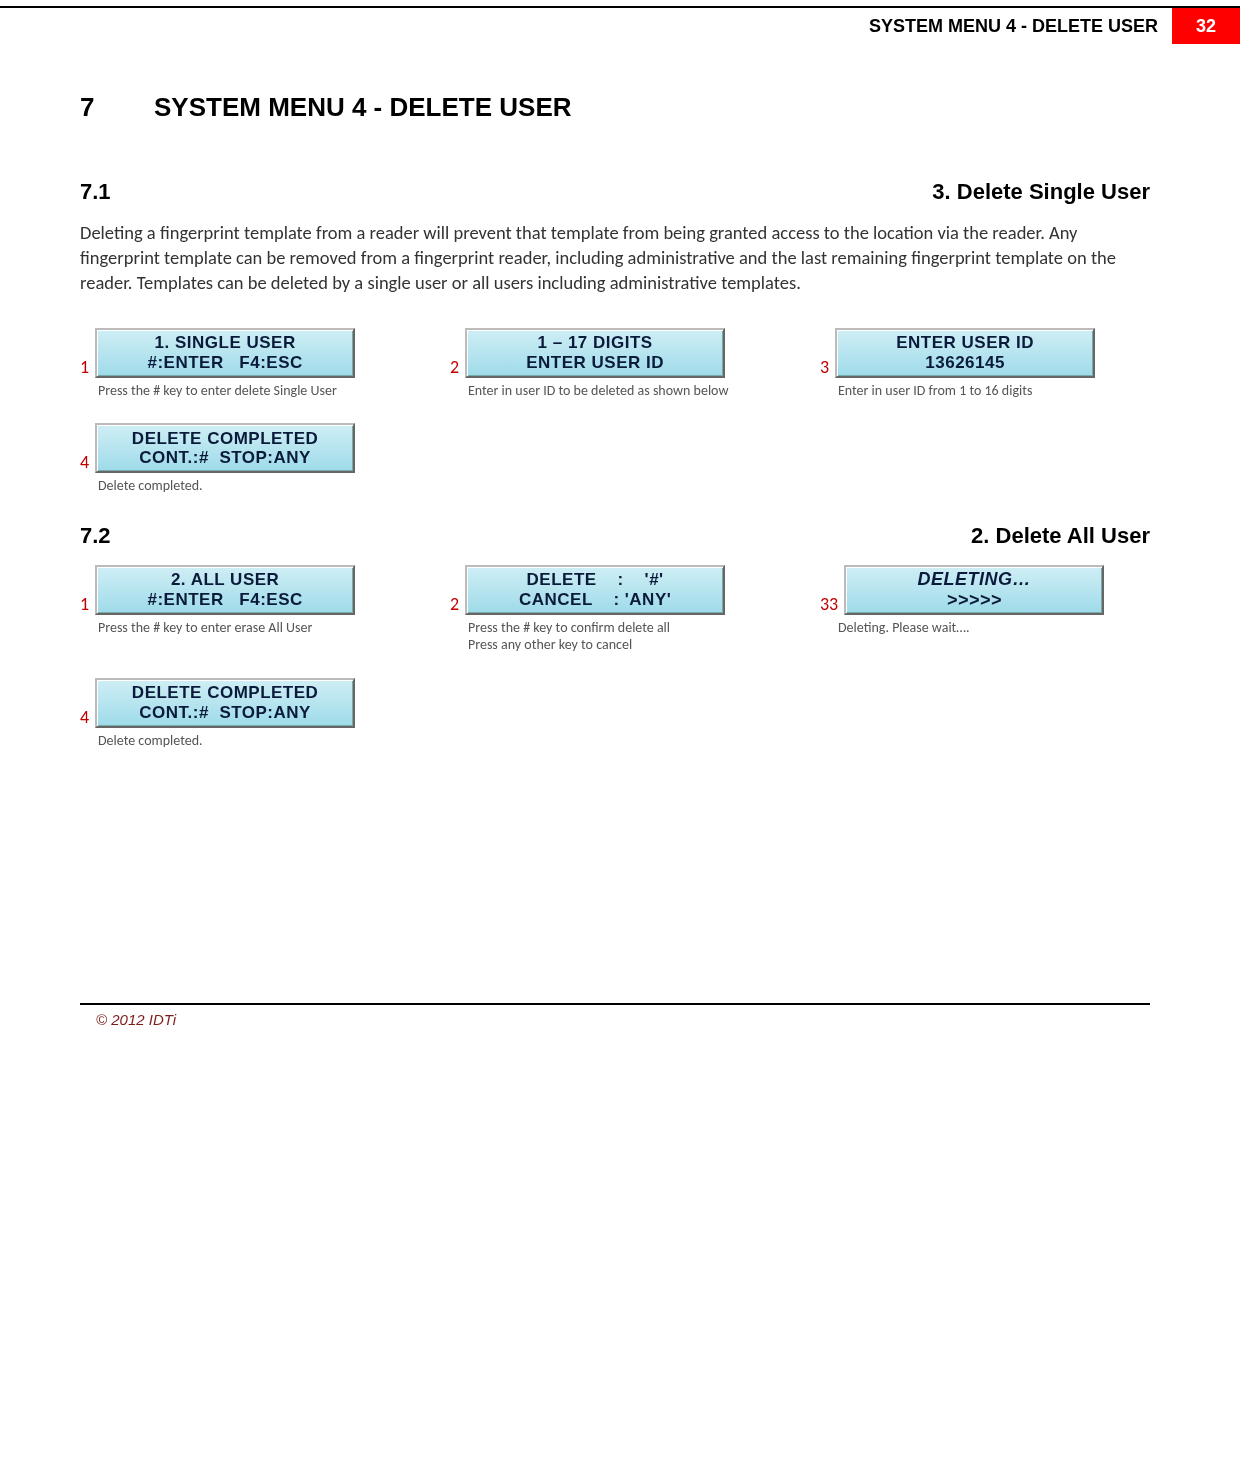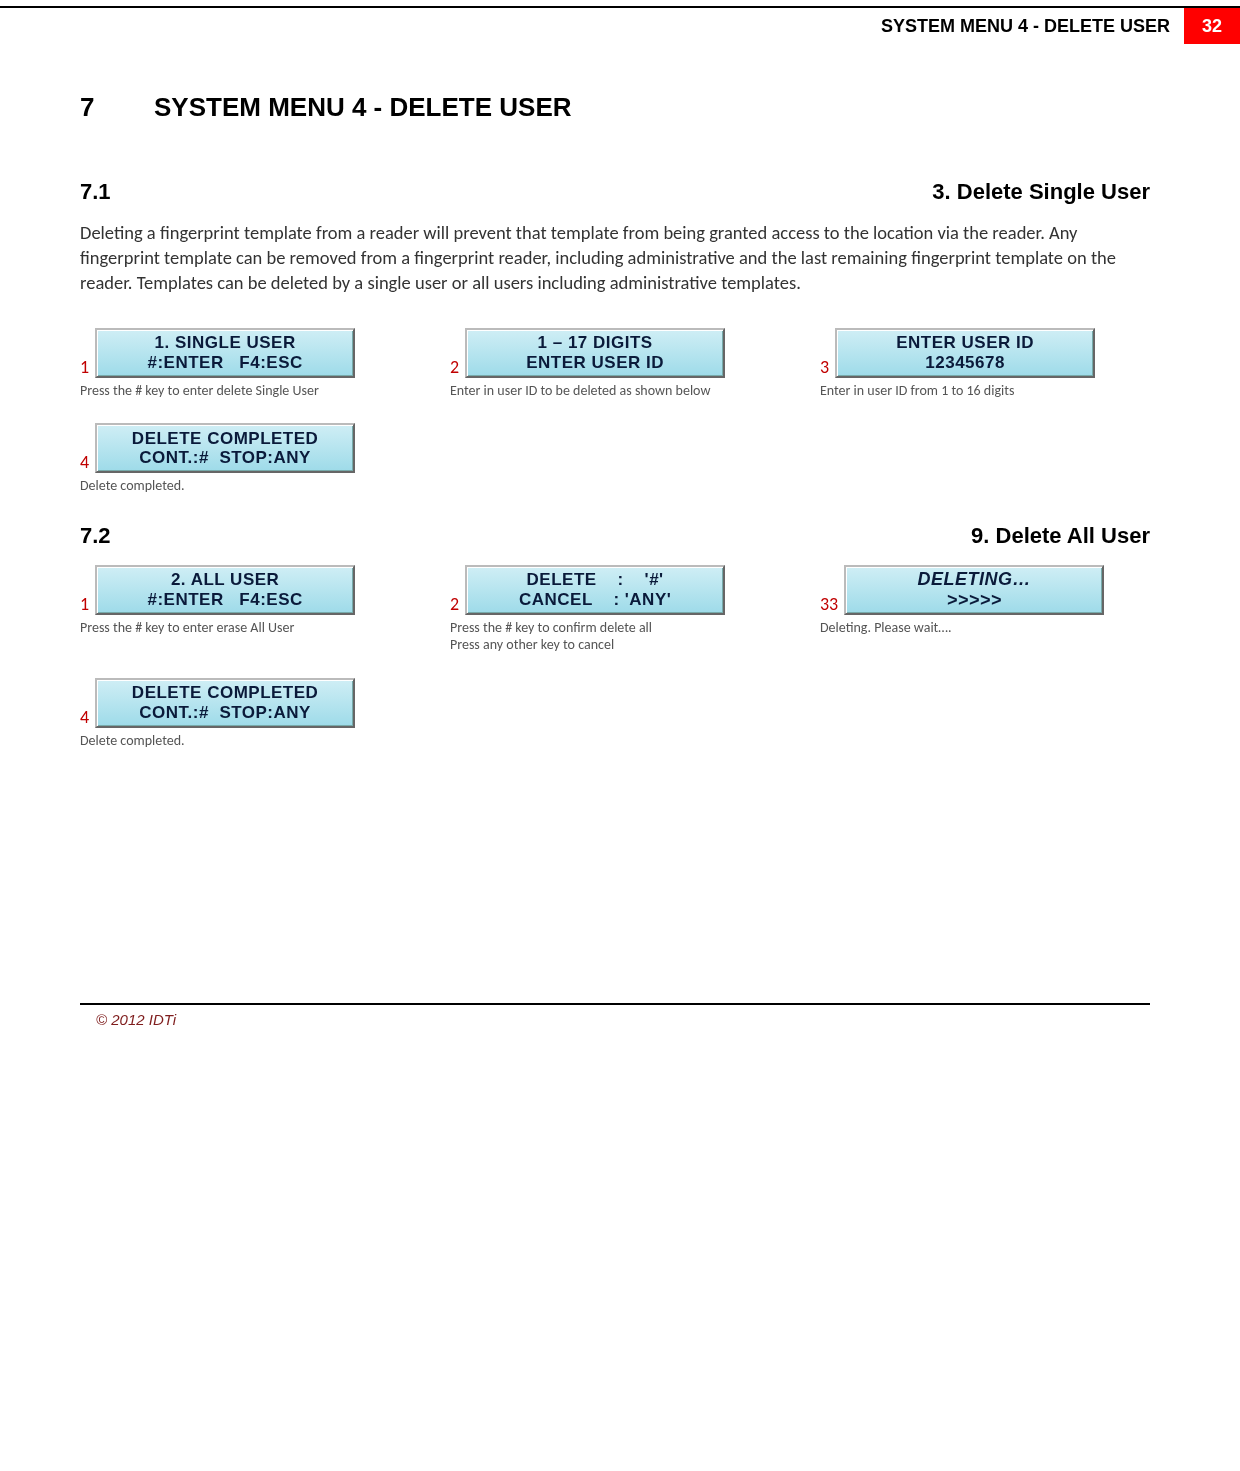--- a/index.html
+++ b/index.html
@@ -26,21 +26,21 @@
     color: #000;
     font-weight: bold;
     font-size: 18px;
     padding: 8px 14px 8px 14px;
   }
   .header-page {
     background: #ff0000;
     color: #fff;
     font-weight: bold;
     font-size: 18px;
-    width: 56px;
+    width: 68px;
     display: flex;
     align-items: center;
     justify-content: center;
   }
   .page-content {
     padding: 0 90px 0 80px;
   }
   h1.chapter {
     font-size: 26px;
     font-weight: bold;
@@ -113,20 +113,21 @@
     white-space: pre;
     text-align: center;
     line-height: 1.15;
   }
   .lcd.narrow .l { font-style: italic; font-size: 18px; }
   .caption {
     font-size: 14px;
     color: #555;
     font-family: "Calibri", Arial, sans-serif;
     margin-top: 4px;
+    margin-left: 18px;
     line-height: 1.25;
   }
   .bottom-rule {
     border-top: 2px solid #000;
     margin: 0 90px 0 80px;
   }
   .footer {
     padding: 6px 0 14px 96px;
     font-style: italic;
     font-size: 15px;
@@ -178,21 +179,21 @@
         </div>
       </div>
       <div class="caption">Enter in user ID to be deleted as shown below</div>
     </div>
 
     <div class="step">
       <div class="step-top">
         <span class="step-num">3</span>
         <div class="lcd">
           <div class="l">ENTER USER ID</div>
-          <div class="l">12345678</div>
+          <div class="l">13626145</div>
         </div>
       </div>
       <div class="caption">Enter in user ID from 1 to 16 digits</div>
     </div>
   </div>
 
   <div class="step-row">
     <div class="step">
       <div class="step-top">
         <span class="step-num">4</span>
@@ -200,21 +201,21 @@
           <div class="l">DELETE COMPLETED</div>
           <div class="l">CONT.:#  STOP:ANY</div>
         </div>
       </div>
       <div class="caption">Delete completed.</div>
     </div>
   </div>
 
   <h2 class="section">
     <span class="num">7.2</span>
-    <span>9. Delete All User</span>
+    <span>2. Delete All User</span>
   </h2>
 
 
   <div class="step-row">
     <div class="step">
       <div class="step-top">
         <span class="step-num">1</span>
         <div class="lcd">
           <div class="l">2. ALL USER</div>
           <div class="l">#:ENTER   F4:ESC</div>

